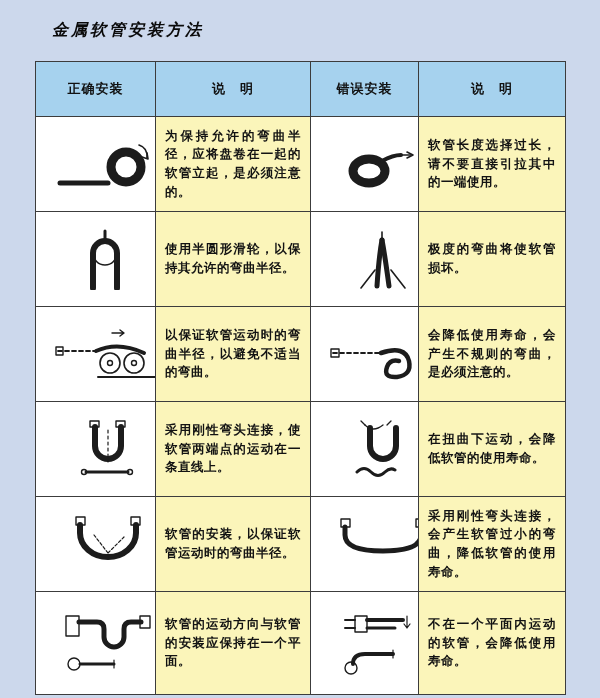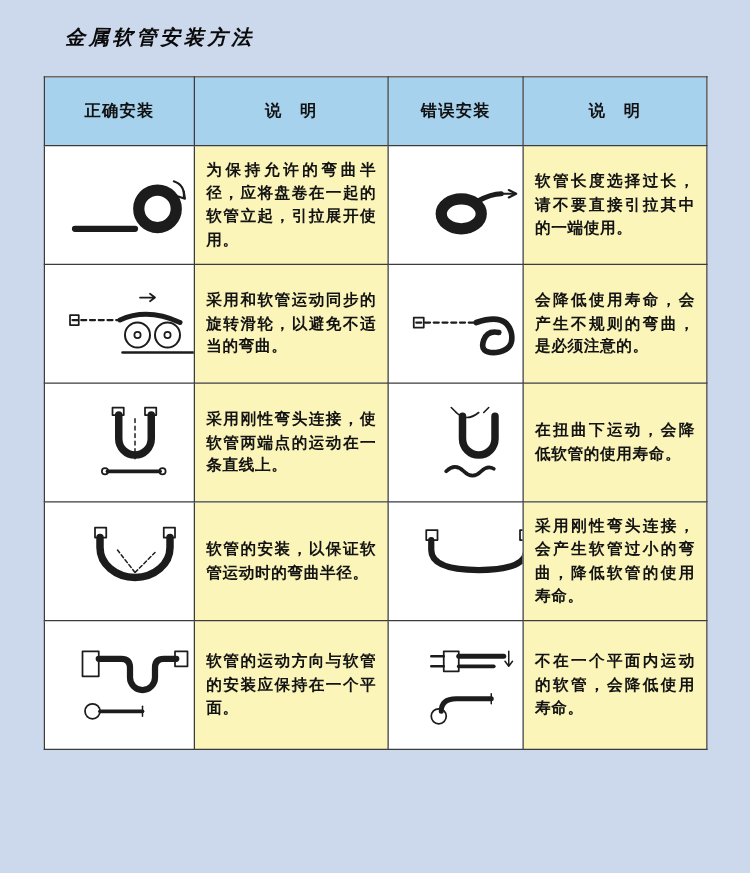--- a/index.html
+++ b/index.html
@@ -85,48 +85,68 @@
 
     <tr class="r1">
       <td class="img">
         <svg class="ill" width="112" height="62" viewBox="0 0 112 62">
           <path d="M8 50 H56" stroke-width="5"></path>
           <circle cx="74" cy="34" r="15" stroke-width="9"></circle>
           <path d="M87 12 q9 3 8 13" stroke-width="1.6"></path>
           <path d="M95 20 l1 6 -6 -2" stroke-width="1.6"></path>
         </svg>
       </td>
-      <td class="txt">为保持允许的弯曲半径，应将盘卷在一起的软管立起，引拉展开使用。</td>
+      <td class="txt">为保持允许的弯曲半径，应将盘卷在一起的软管立起，是必须注意的。</td>
       <td class="img">
         <svg class="ill" width="104" height="62" viewBox="0 0 104 62">
           <ellipse cx="42" cy="38" rx="16" ry="12" stroke-width="9"></ellipse>
           <path d="M55 28 Q66 22 74 22" stroke-width="4"></path>
           <path d="M70 22 h14" stroke-width="1.6"></path>
           <path d="M80 19 l6 3 -6 3" stroke-width="1.6"></path>
         </svg>
       </td>
       <td class="txt">软管长度选择过长，请不要直接引拉其中的一端使用。</td>
     </tr>
 
+    <tr class="r2">
+      <td class="img">
+        <svg class="ill" width="112" height="62" viewBox="0 0 112 62">
+          <path d="M53 3 v8" stroke-width="3"></path>
+          <circle cx="53" cy="25" r="12" stroke-width="1.6"></circle>
+          <path d="M41 60 V25 a12 12 0 0 1 24 0 V60" stroke-width="6"></path>
+        </svg>
+      </td>
+      <td class="txt">使用半圆形滑轮，以保持其允许的弯曲半径。</td>
+      <td class="img">
+        <svg class="ill" width="104" height="62" viewBox="0 0 104 62">
+          <path d="M50 58 Q52 28 55 12" stroke-width="5"></path>
+          <path d="M62 58 Q58 28 55 12" stroke-width="5"></path>
+          <path d="M55 12 v-8" stroke-width="1.6"></path>
+          <path d="M34 60 L48 42" stroke-width="1.6"></path>
+          <path d="M78 60 L64 42" stroke-width="1.6"></path>
+        </svg>
+      </td>
+      <td class="txt">极度的弯曲将使软管损坏。</td>
+    </tr>
 
     <tr class="r3">
       <td class="img">
         <svg class="ill" width="112" height="62" viewBox="0 0 112 62">
           <path d="M6 28 H44" stroke-width="1.8" stroke-dasharray="4 3"></path>
           <rect x="4" y="24" width="7" height="8" stroke-width="1.4"></rect>
           <path d="M44 28 Q66 18 92 30" stroke-width="4"></path>
           <circle cx="58" cy="40" r="10" stroke-width="1.6"></circle>
             <circle cx="58" cy="40" r="2.5" stroke-width="1.4"></circle>
           <circle cx="82" cy="40" r="10" stroke-width="1.6"></circle>
             <circle cx="82" cy="40" r="2.5" stroke-width="1.4"></circle>
           <path d="M46 54 H104" stroke-width="2"></path>
           <path d="M60 10 h12 m-4 -3 l4 3 -4 3" stroke-width="1.4"></path>
         </svg>
       </td>
-      <td class="txt">采用和软管运动同步的旋转滑轮，以避免不适当的弯曲。</td>
+      <td class="txt">以保证软管运动时的弯曲半径，以避免不适当的弯曲。</td>
       <td class="img">
         <svg class="ill" width="104" height="62" viewBox="0 0 104 62">
           <path d="M6 30 H54" stroke-width="1.8" stroke-dasharray="4 3"></path>
           <rect x="4" y="26" width="8" height="8" stroke-width="1.4"></rect>
           <path d="M54 30 q24 -8 28 8 q3 14 -12 16 q-14 1 -10 -10 q3 -8 12 -6" stroke-width="4.5"></path>
         </svg>
       </td>
       <td class="txt">会降低使用寿命，会产生不规则的弯曲，是必须注意的。</td>
     </tr>
 

